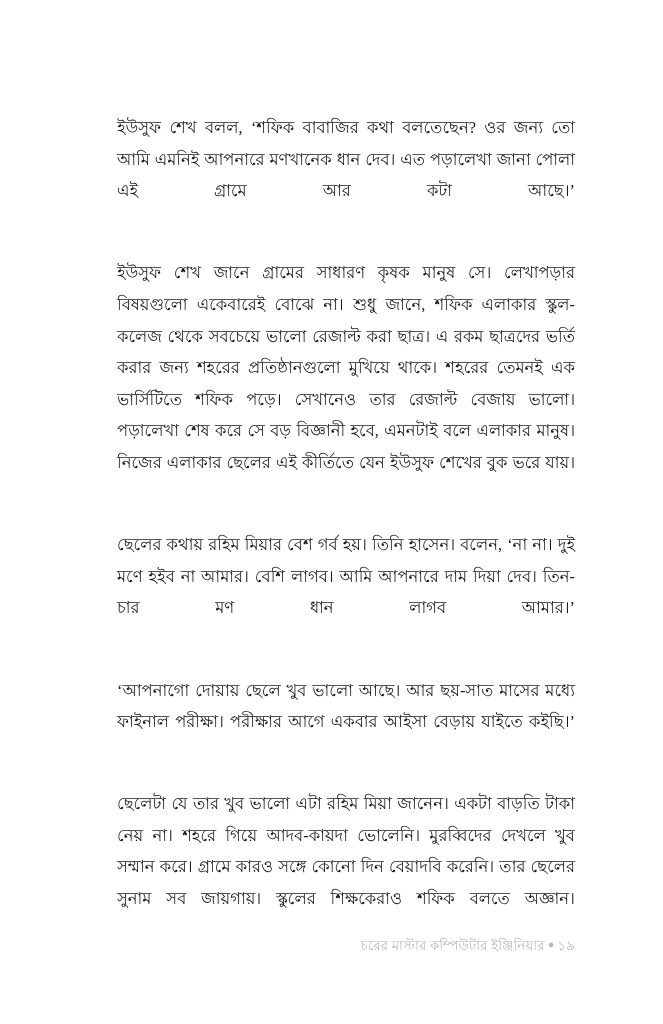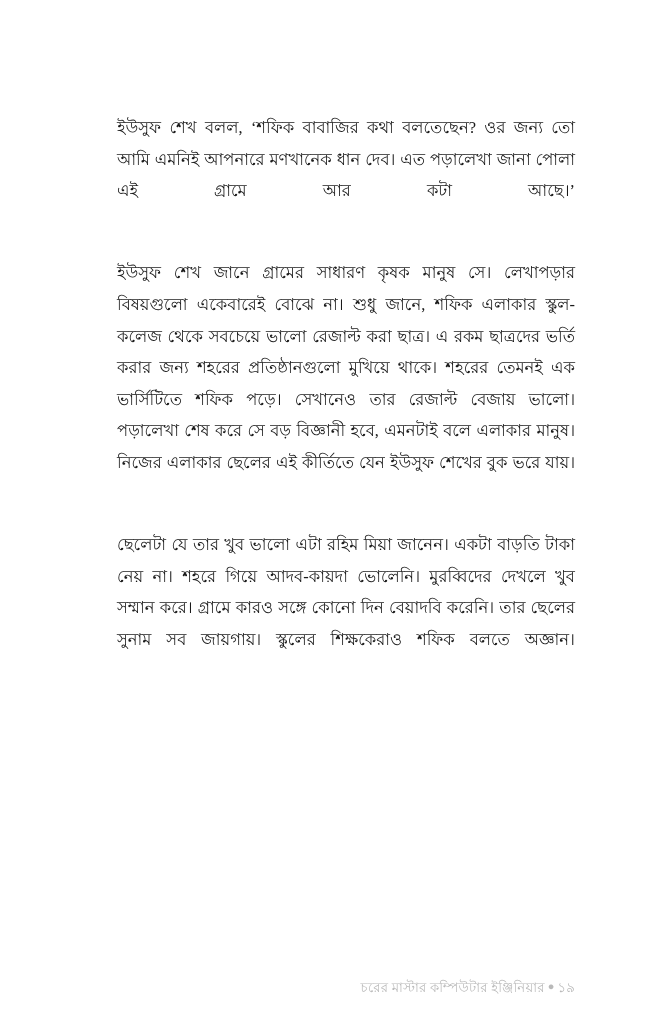--- a/index.html
+++ b/index.html
@@ -51,21 +51,20 @@
     position: absolute;
     left: 103px;
     top: 934px;
     width: 458px;
     text-align: right;
     font-size: 13.2px;
     line-height: 20px;
     color: #b9b9b9;
     letter-spacing: 0.2px;
     white-space: nowrap;
-    margin-top: 42px;
   }
   .footer .foot-title {
     color: #b9b9b9;
   }
   .footer .foot-dot {
     color: #b9b9b9;
     padding: 0 3px;
     font-size: 11px;
     vertical-align: 2px;
   }
@@ -74,20 +73,22 @@
   }
 </style>
 </head>
 <body>
 
 <div class="page">
 
   <div class="text-block">
     <p class="para">ইউসুফ শেখ বলল, ‘শফিক বাবাজির কথা বলতেছেন? ওর জন্য তো আমি এমনিই আপনারে মণখানেক ধান দেব। এত পড়ালেখা জানা পোলা এই গ্রামে আর কটা আছে।’</p>
     <p class="para">ইউসুফ শেখ জানে গ্রামের সাধারণ কৃষক মানুষ সে। লেখাপড়ার বিষয়গুলো একেবারেই বোঝে না। শুধু জানে, শফিক এলাকার স্কুল-কলেজ থেকে সবচেয়ে ভালো রেজাল্ট করা ছাত্র। এ রকম ছাত্রদের ভর্তি করার জন্য শহরের প্রতিষ্ঠানগুলো মুখিয়ে থাকে। শহরের তেমনই এক ভার্সিটিতে শফিক পড়ে। সেখানেও তার রেজাল্ট বেজায় ভালো। পড়ালেখা শেষ করে সে বড় বিজ্ঞানী হবে, এমনটাই বলে এলাকার মানুষ। নিজের এলাকার ছেলের এই কীর্তিতে যেন ইউসুফ শেখের বুক ভরে যায়।</p>
+    <p class="para">ছেলের কথায় রহিম মিয়ার বেশ গর্ব হয়। তিনি হাসেন। বলেন, ‘না না। দুই মণে হইব না আমার। বেশি লাগব। আমি আপনারে দাম দিয়া দেব। তিন-চার মণ ধান লাগব আমার।’</p>
+    <p class="para">‘আপনাগো দোয়ায় ছেলে খুব ভালো আছে। আর ছয়-সাত মাসের মধ্যে ফাইনাল পরীক্ষা। পরীক্ষার আগে একবার আইসা বেড়ায় যাইতে কইছি।’</p>
     <p class="para">ছেলেটা যে তার খুব ভালো এটা রহিম মিয়া জানেন। একটা বাড়তি টাকা নেয় না। শহরে গিয়ে আদব-কায়দা ভোলেনি। মুরব্বিদের দেখলে খুব সম্মান করে। গ্রামে কারও সঙ্গে কোনো দিন বেয়াদবি করেনি। তার ছেলের সুনাম সব জায়গায়। স্কুলের শিক্ষকেরাও শফিক বলতে অজ্ঞান।</p>
   </div>
 
   <div class="footer">
     <span class="foot-title">চরের মাস্টার কম্পিউটার ইঞ্জিনিয়ার</span><span class="foot-dot">●</span><span class="foot-page">১৯</span>
   </div>
 
 </div>
 
 </body></html>

